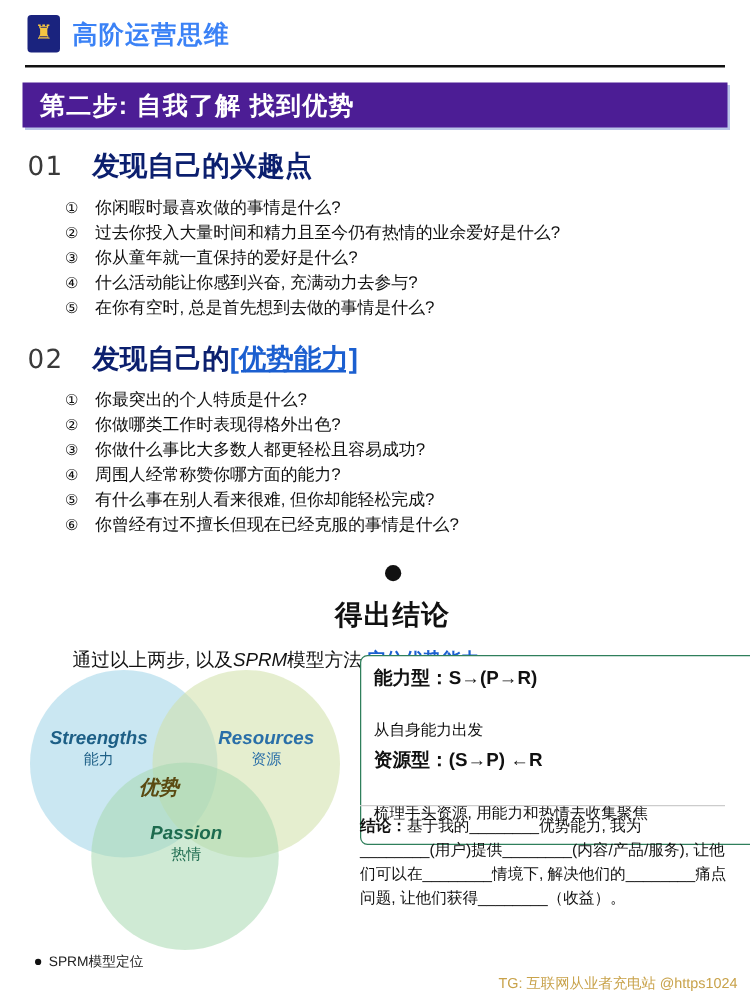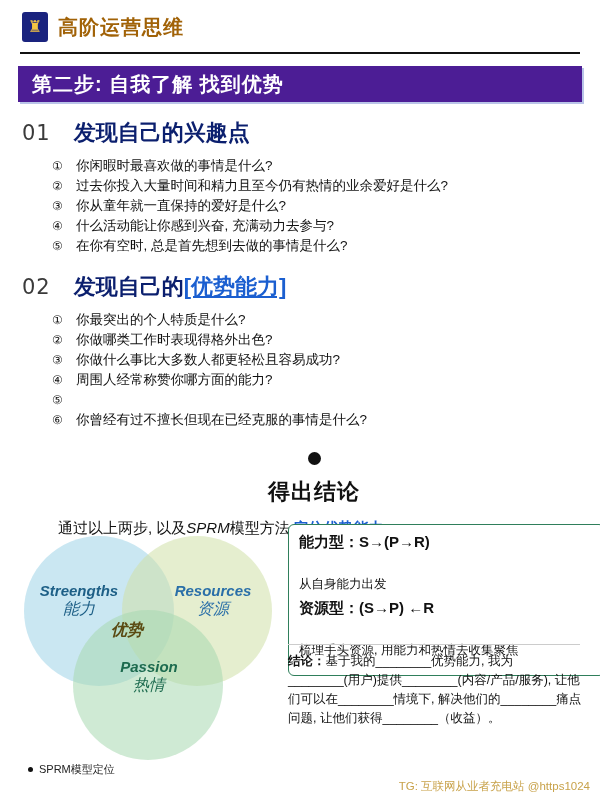--- a/index.html
+++ b/index.html
@@ -38,21 +38,21 @@
     align-items: center;
     justify-content: center;
     color: #f5c542;
     font-size: 16px;
     line-height: 1;
   }
   .header-title {
     font-size: 20px;
     font-weight: bold;
     letter-spacing: 1px;
-    color: #a16207;
+    color: #3b82f6;
   }
   .header-rule {
     margin: 4px 20px 0 20px;
     height: 2px;
     background: #111111;
   }
 
   
   .banner {
     margin: 12px 18px 0 18px;
@@ -184,22 +184,21 @@
     z-index: 3;
   }
   .venn-label .en {
     font-style: italic;
     font-weight: bold;
     font-size: 15px;
     color: #1d5f86;
     display: block;
   }
   .venn-label .cn {
-    font-style: italic;
-    font-size: 16px;
+    font-size: 12px;
     color: #1d5f86;
     display: block;
   }
   .lbl-str { left: 6px; top: 54px; width: 110px; }
   .lbl-res { left: 140px; top: 54px; width: 110px; }
   .lbl-pas { left: 76px; top: 130px; width: 110px; }
   .lbl-pas .en, .lbl-pas .cn { color: #1d6b4f; }
   .lbl-res .en, .lbl-res .cn { color: #2a6fa8; }
   .venn-center {
     position: absolute;
@@ -349,20 +348,21 @@
       <li>
         <span class="q-num">③</span>
         <span>你做什么事比大多数人都更轻松且容易成功?</span>
       </li>
       <li>
         <span class="q-num">④</span>
         <span>周围人经常称赞你哪方面的能力?</span>
       </li>
       <li>
         <span class="q-num">⑤</span>
+        <span>有什么事在别人看来很难, 但你却能轻松完成?</span>
       </li>
       <li>
         <span class="q-num">⑥</span>
         <span>你曾经有过不擅长但现在已经克服的事情是什么?</span>
       </li>
     </ul>
   </div>
 
   <div class="concl">
     <span class="bullet-dot"></span>

